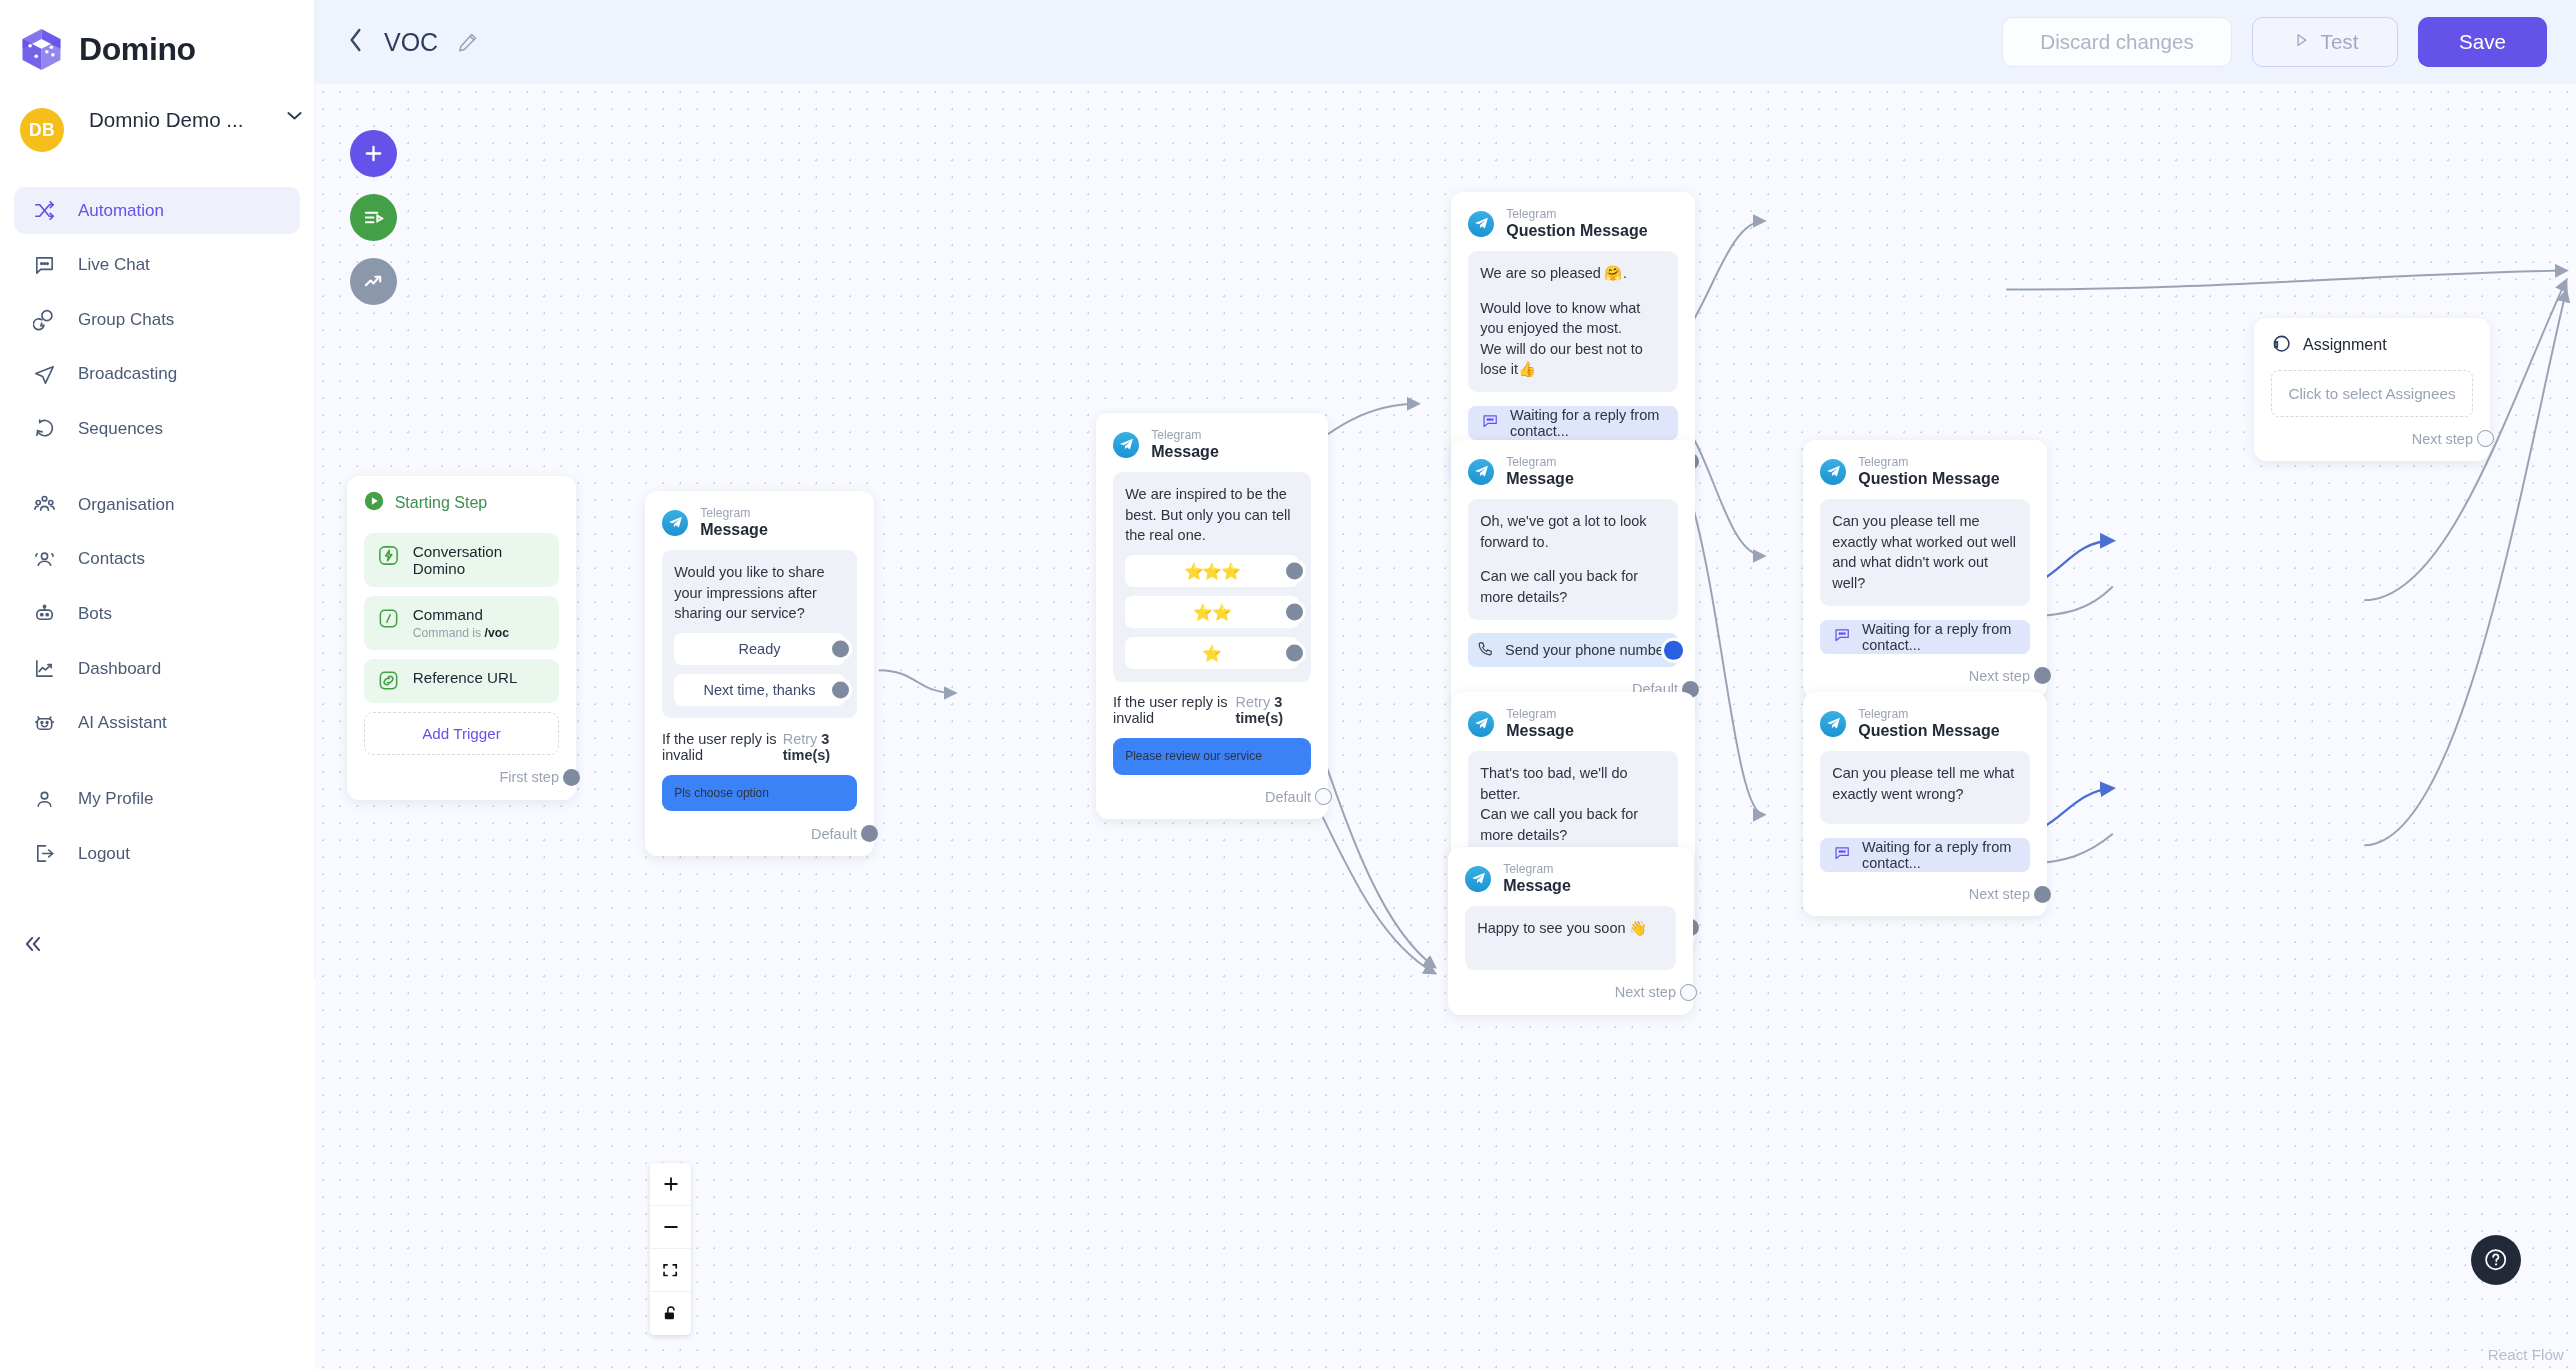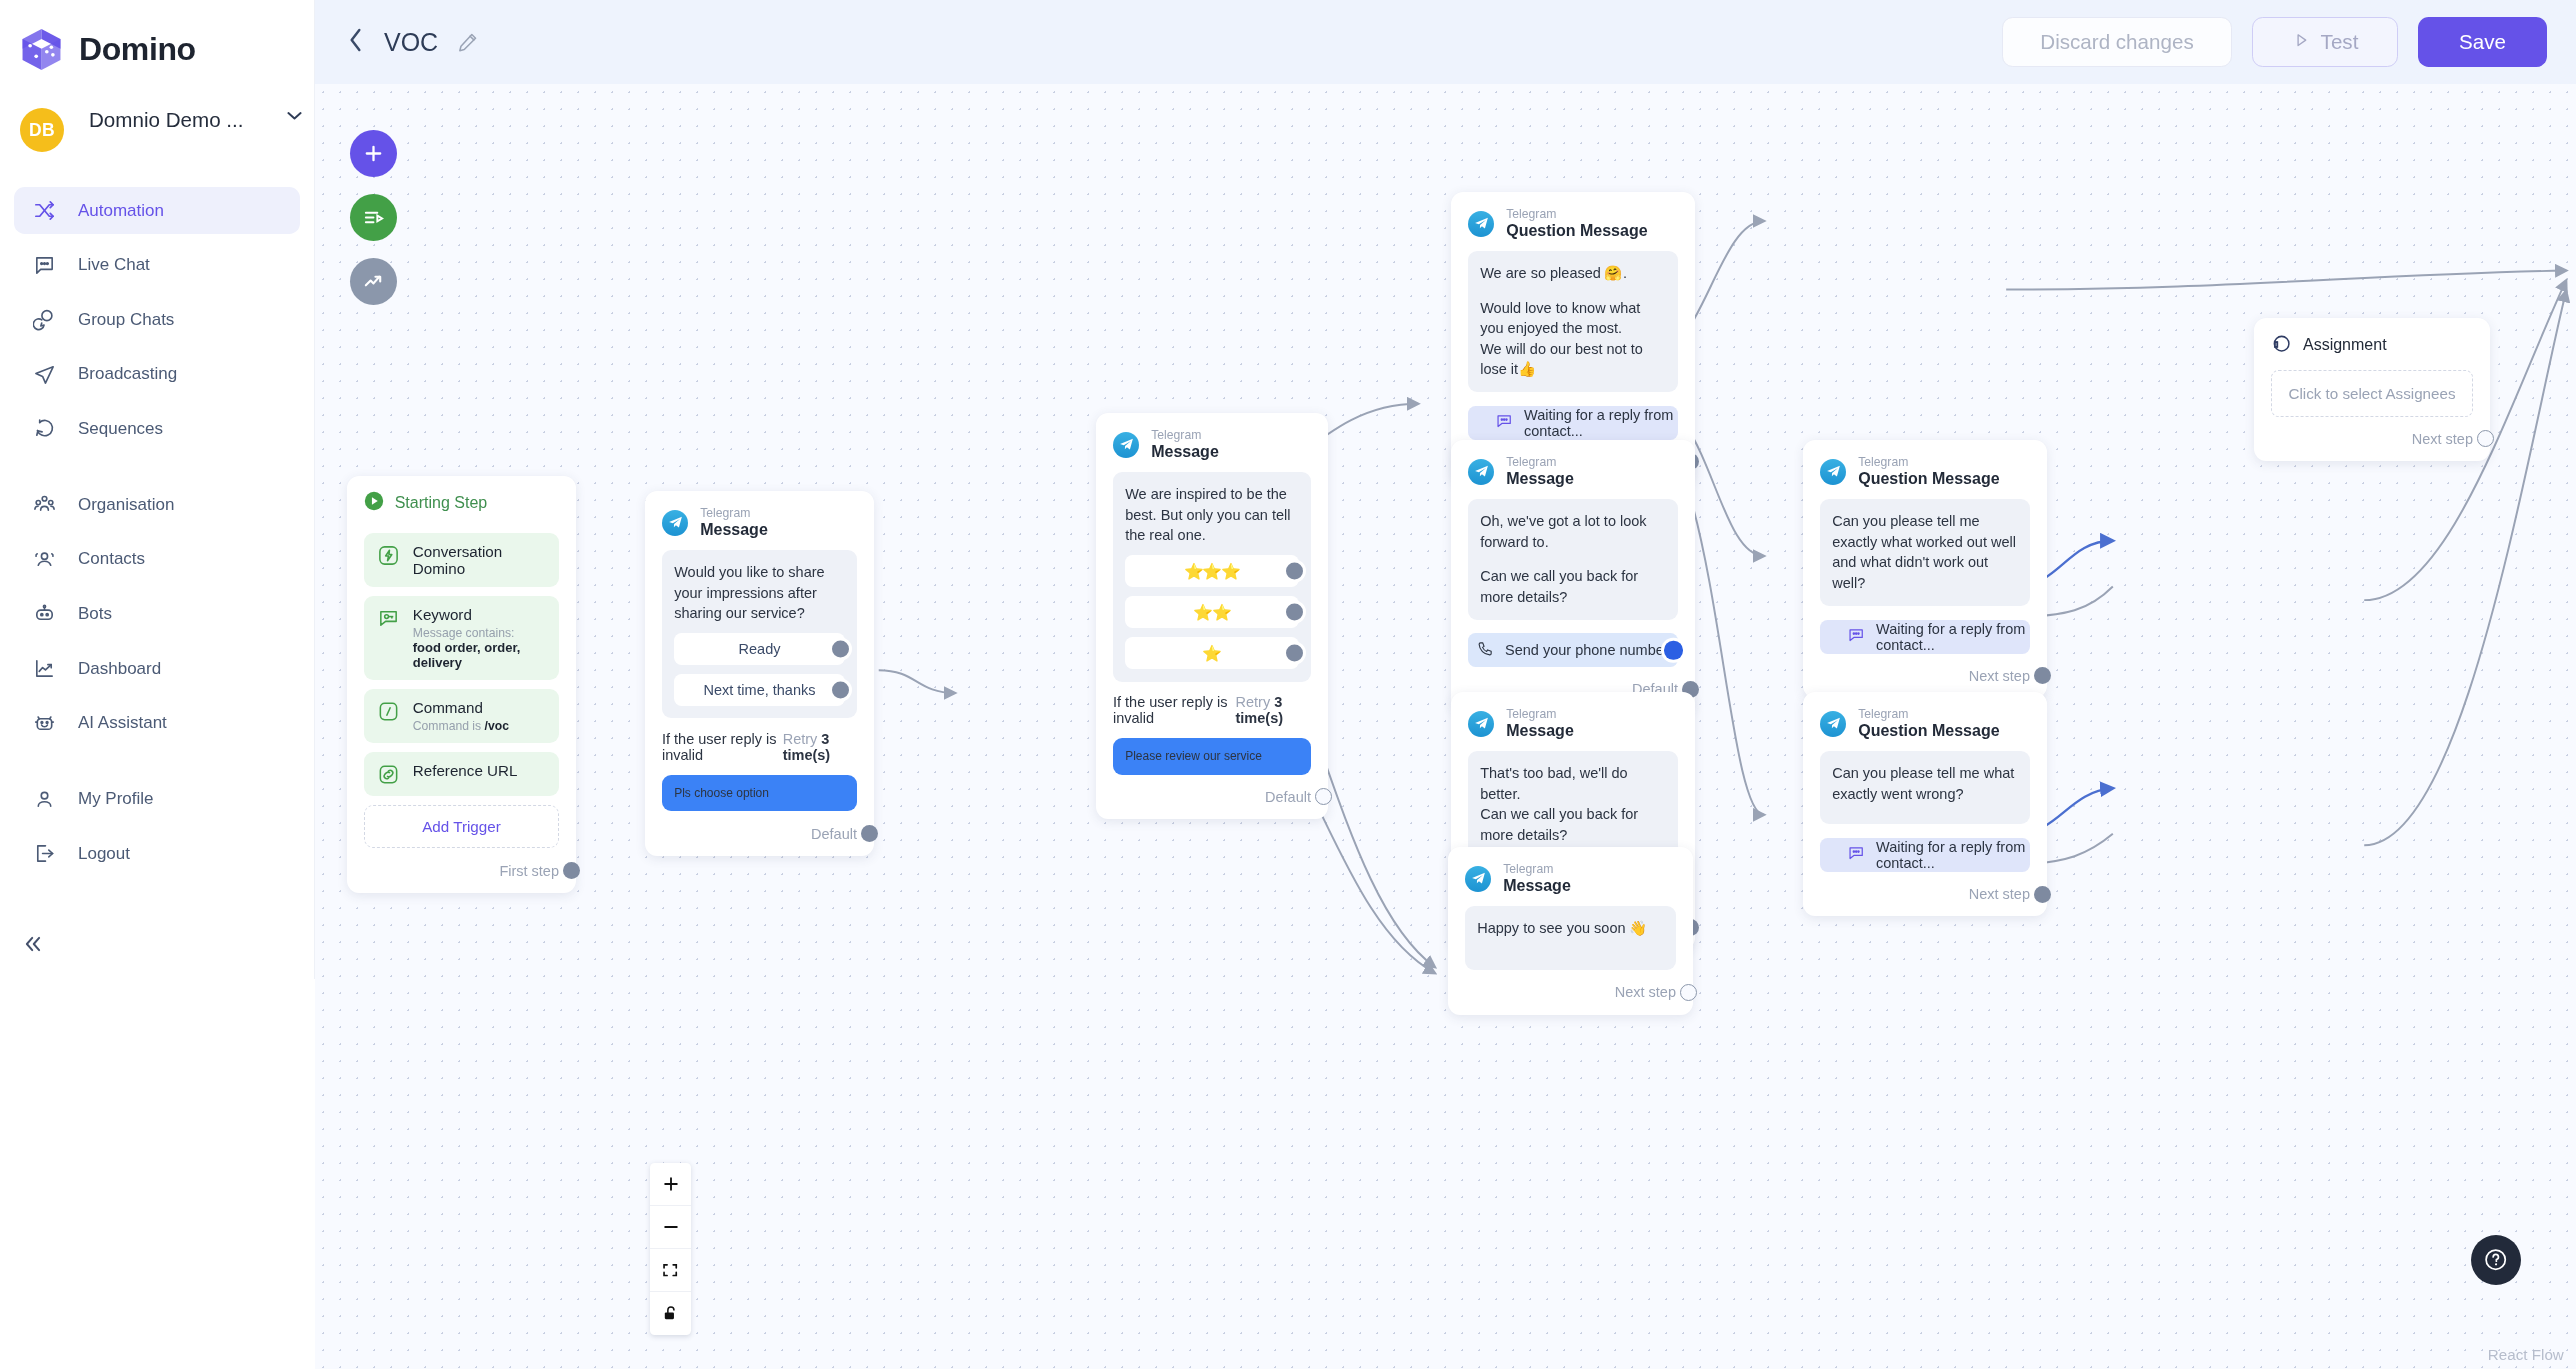--- a/index.html
+++ b/index.html
@@ -140,21 +140,21 @@
   .phone-btn {
     background: #dbe7fb; border-radius: 7.6px; height: 34px;
     display: flex; align-items: center; justify-content: center; gap: 10.7px;
     margin-top: 13.7px; position: relative;
     font-size: 14.5px; color: #2c3442; font-weight: 500;
   }
   .phone-dot { position: absolute; right: -4.6px; top: 50%; transform: translateY(-50%); width: 18.3px; height: 18.3px; border-radius: 50%; background: #2b5fe3; box-shadow: 0 0 0 3px #fff; }
 
   .waiting {
     background: #dfe5fa; border-radius: 7.6px; height: 34px;
-    display: flex; align-items: center; gap: 10.7px; padding-left: 27px;
+    display: flex; align-items: center; gap: 10.7px; padding-left: 13px;
     margin-top: 13.7px; font-size: 14.5px; color: #2c3442;
   }
 
   
   .start-head { display: flex; align-items: center; gap: 10.7px; margin-bottom: 19px; }
   .start-title { font-size: 16px; color: #3f8f4e; font-weight: 500; }
   .trigger {
     background: #eaf7ec; border-radius: 9.1px;
     padding: 10px 12.2px; margin-bottom: 9.1px;
     display: flex; gap: 12.2px; align-items: flex-start;
@@ -503,35 +503,20 @@
             <svg width="23" height="23" viewBox="0 0 24 24" fill="none" stroke="#43a047" stroke-width="1.6" stroke-linejoin="round">
                 <rect x="3" y="3" width="18" height="18" rx="5"></rect>
                 <path d="M13 6.5L9 12.5h3l-1 5 4.5-6.5h-3z"></path>
               </svg>
           </span>
           <div>
             <div class="trigger-title">Conversation Domino</div>
           </div>
         </div>
 
-        <div class="trigger">
-          <span class="trigger-ic">
-            <svg width="23" height="23" viewBox="0 0 24 24" fill="none" stroke="#43a047" stroke-width="1.6" stroke-linejoin="round">
-                <path d="M4 5h16v10H9l-5 4z"></path>
-                <circle cx="10" cy="10" r="2"></circle>
-                <path d="M12 10h5"></path>
-                <path d="M15.5 10v2"></path>
-              </svg>
-          </span>
-          <div>
-            <div class="trigger-title">Keyword</div>
-            <div class="trigger-sub">Message contains:</div>
-            <div class="trigger-val">food order, order, delivery</div>
-          </div>
-        </div>
 
         <div class="trigger">
           <span class="trigger-ic">
             <svg width="23" height="23" viewBox="0 0 24 24" fill="none" stroke="#43a047" stroke-width="1.6" stroke-linejoin="round">
                 <rect x="3.5" y="3.5" width="17" height="17" rx="4.5"></rect>
                 <path d="M14 7.5L10 16.5"></path>
               </svg>
           </span>
           <div>
             <div class="trigger-title">Command</div>

